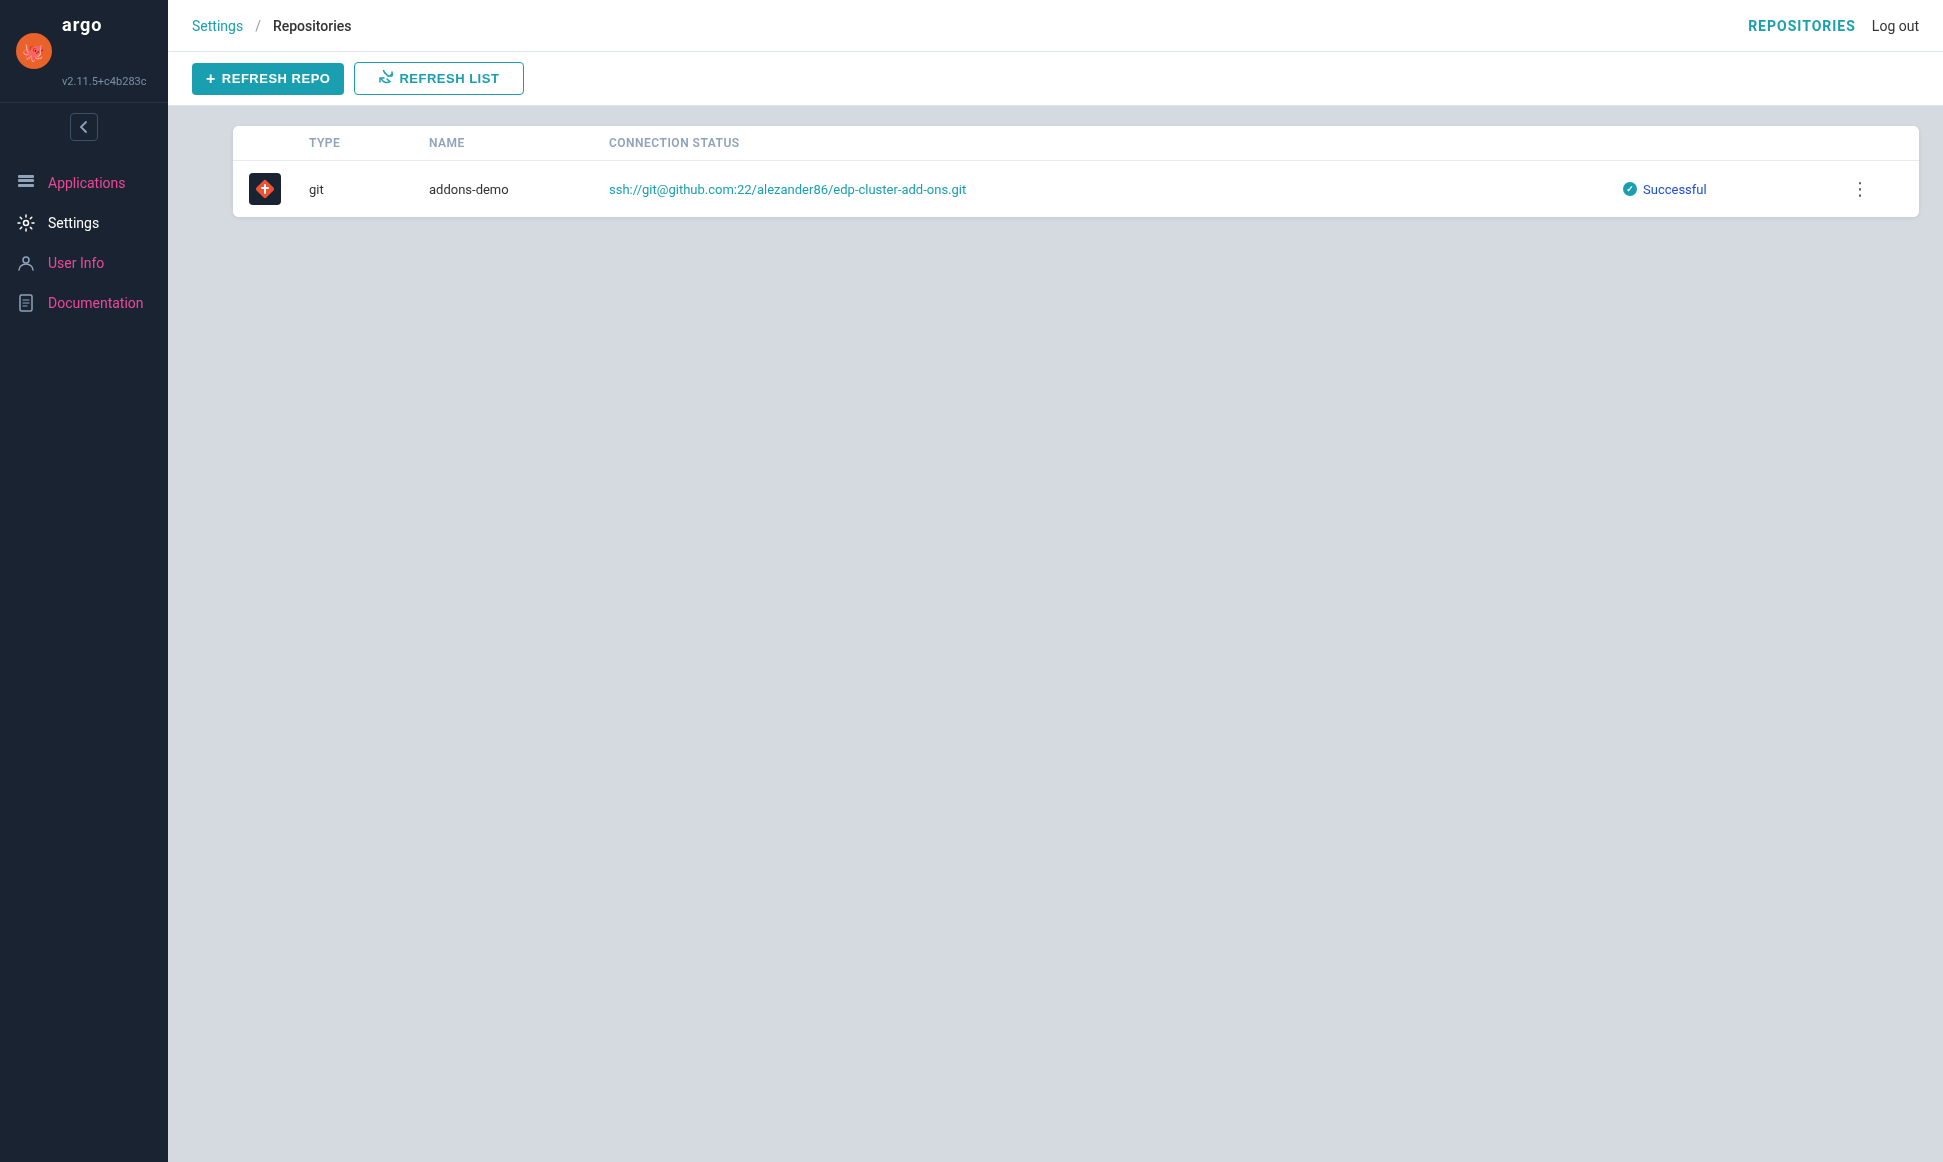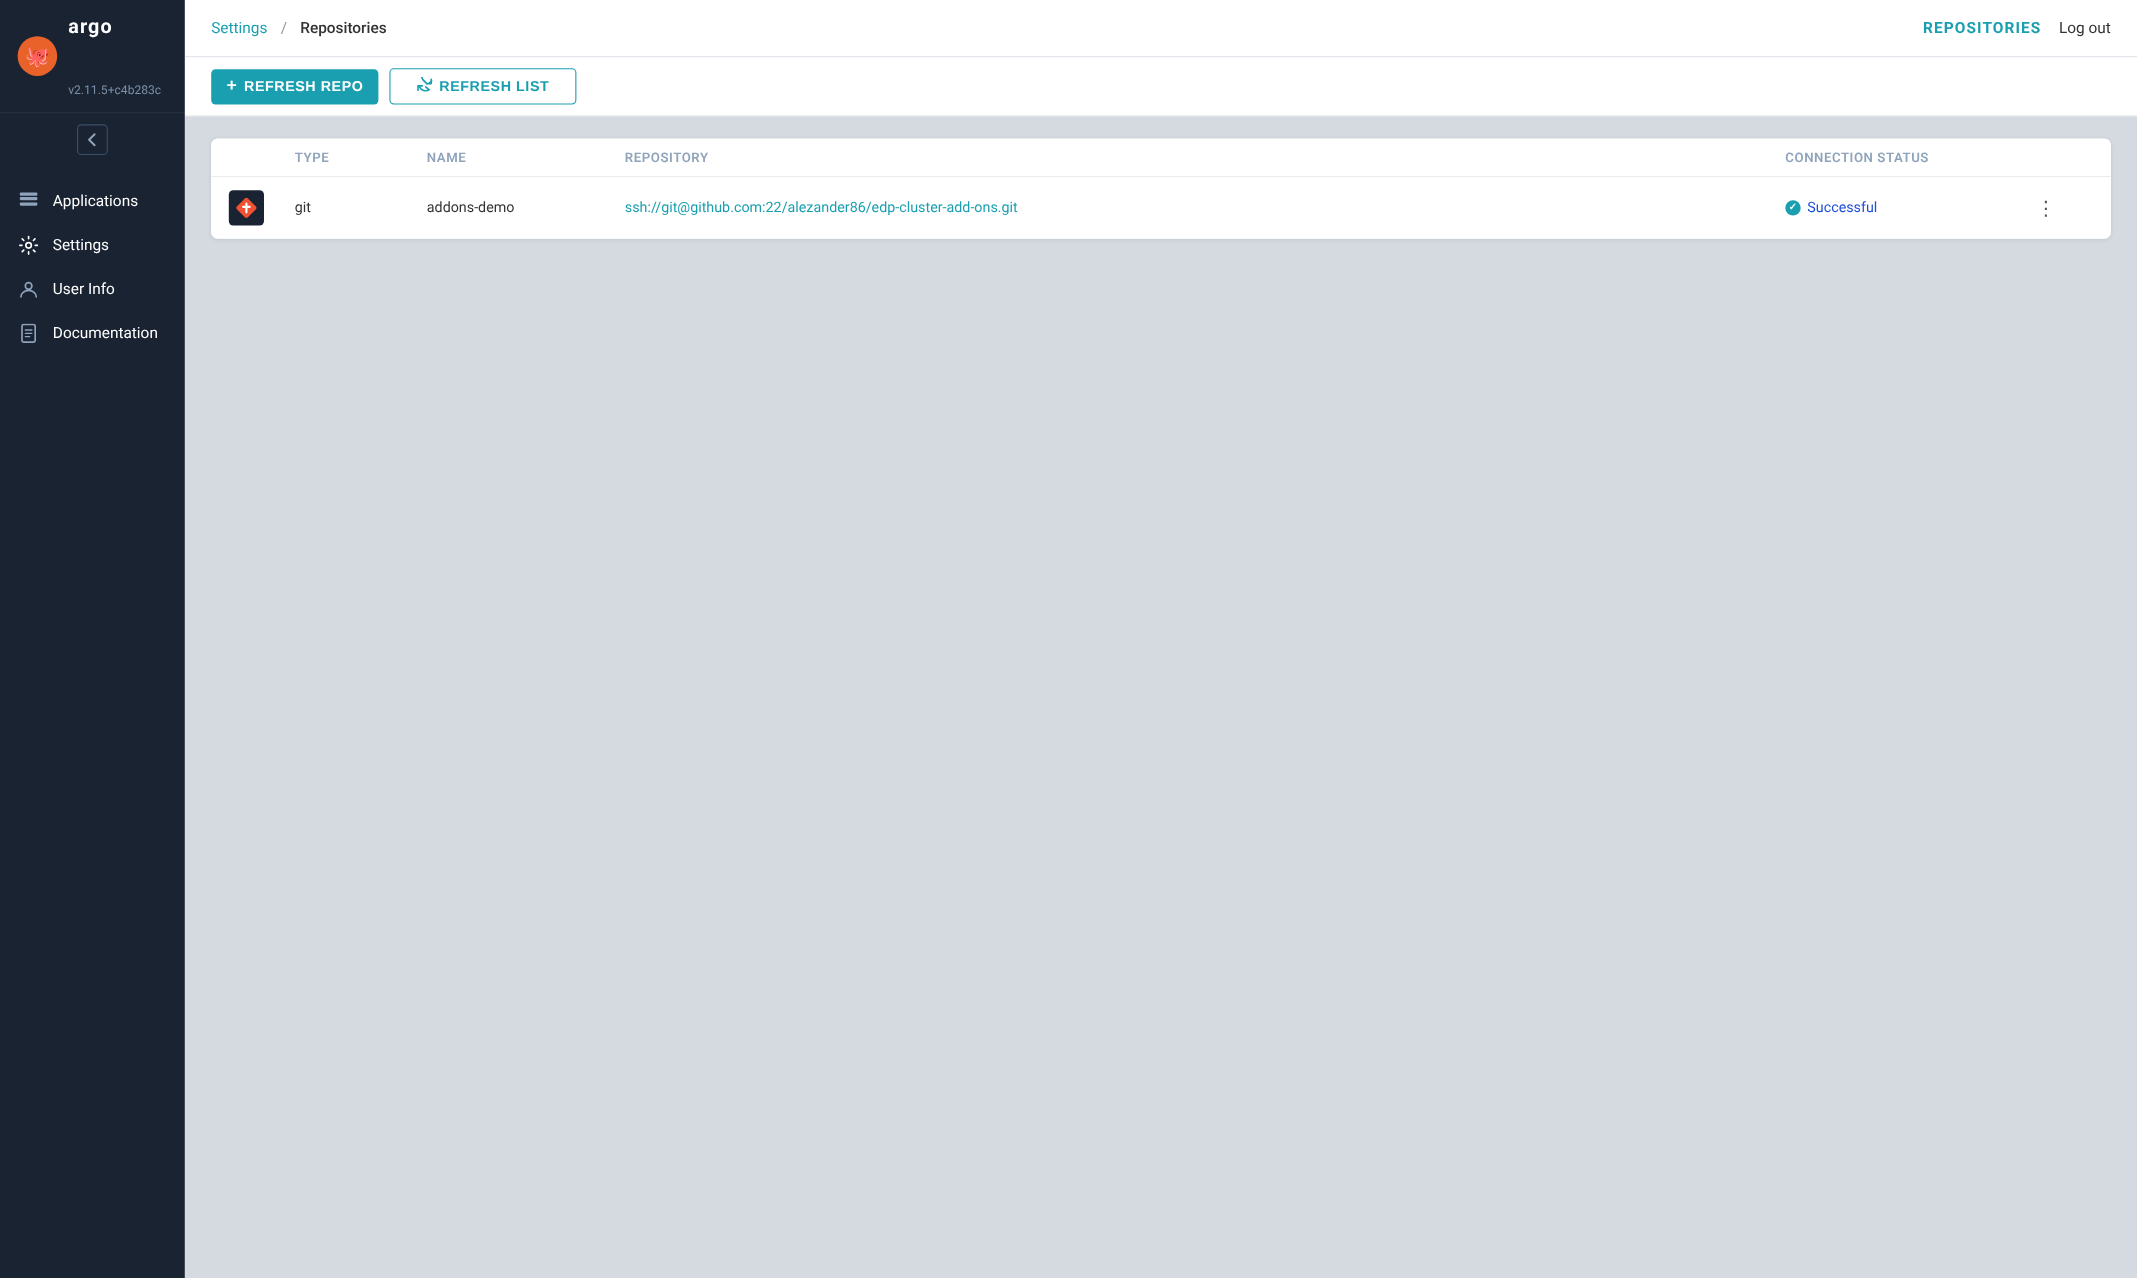--- a/index.html
+++ b/index.html
@@ -33,21 +33,21 @@
     }
     .logo-text { display: flex; flex-direction: column; gap: 40px; }
     .logo-name { font-size: 18px; font-weight: 700; color: #fff; letter-spacing: 1px; }
     .logo-version { font-size: 11px; color: #7a8fa8; }
     .sidebar-nav { display: flex; flex-direction: column; padding: 12px 0; flex: 1; }
     .nav-item {
       display: flex;
       align-items: center;
       gap: 12px;
       padding: 10px 16px;
-      color: #ffffff;
+      color: #ec4899;
       cursor: pointer;
       font-size: 14px;
       transition: background 0.15s;
     }
     .nav-item.active { color: #fff; }
     .nav-icon { width: 20px; height: 20px; display: flex; align-items: center; justify-content: center; flex-shrink: 0; }
     .back-btn {
       width: 28px; height: 28px;
       border: 1px solid #3a5068;
       border-radius: 4px;
@@ -131,20 +131,21 @@
       padding: 20px 24px;
       background: #d4dae0;
     }
 
     
     .repo-table {
       background: #fff;
       border-radius: 6px;
       overflow: hidden;
       box-shadow: 0 1px 4px rgba(0,0,0,0.08);
+      margin-left: 41px;
     }
     .table-header {
       display: grid;
       grid-template-columns: 60px 120px 180px 1fr 220px 60px;
       padding: 10px 16px;
       background: #fff;
       border-bottom: 1px solid #e8ecf0;
     }
     .th {
       font-size: 12px;
@@ -292,21 +293,20 @@
     </button>
   </div>
 
   <div class="content">
     <div class="repo-table">
 
       <div class="table-header">
         <div class="th"></div>
         <div class="th">TYPE</div>
         <div class="th">NAME</div>
-        <div class="th">REPOSITORY</div>
         <div class="th">CONNECTION STATUS</div>
         <div class="th"></div>
       </div>
 
       <div class="table-row">
         <div class="td">
           <div class="git-icon">
             <svg width="20" height="20" viewBox="0 0 20 20" fill="none">
               <rect x="3" y="3" width="14" height="14" rx="2" fill="#f05133" transform="rotate(45 10 10)"></rect>
               <path d="M10 6v8M7 9h6" stroke="#fff" stroke-width="2" stroke-linecap="round"></path>

